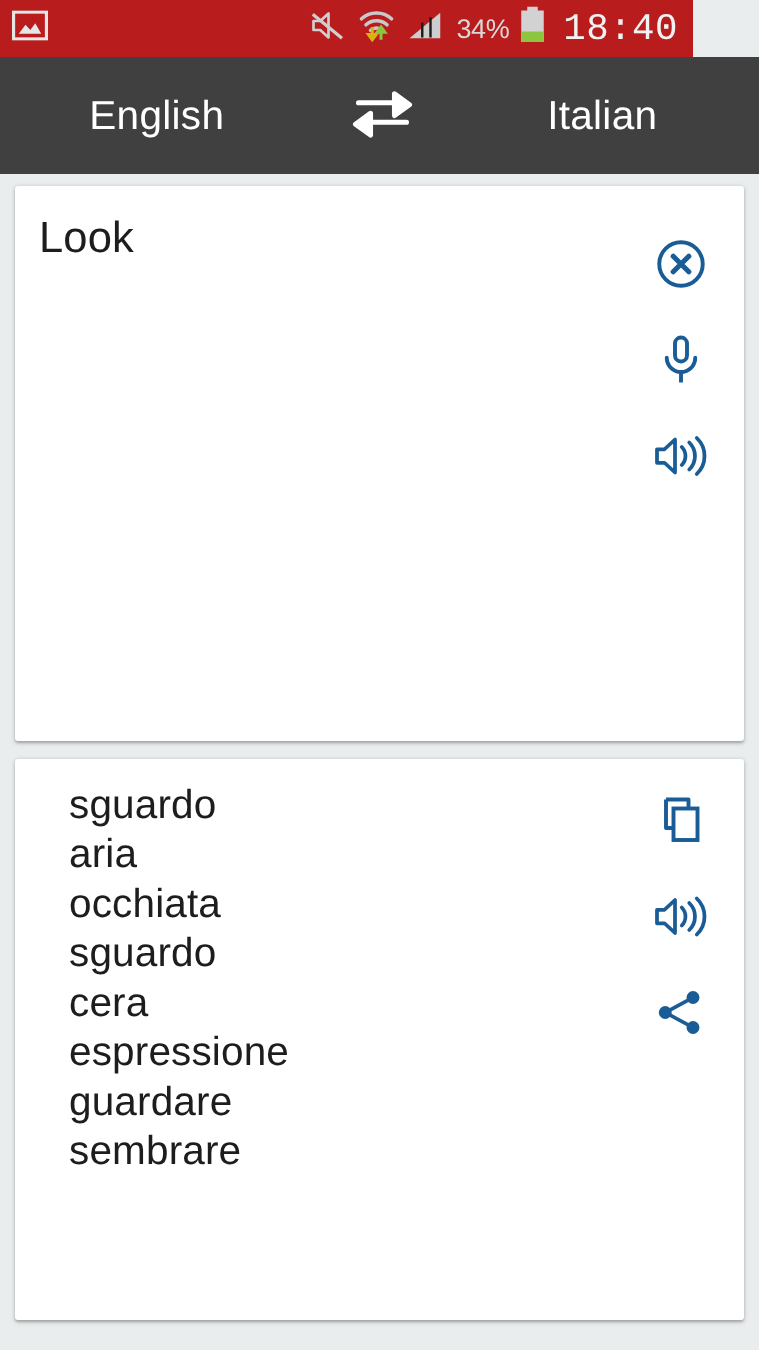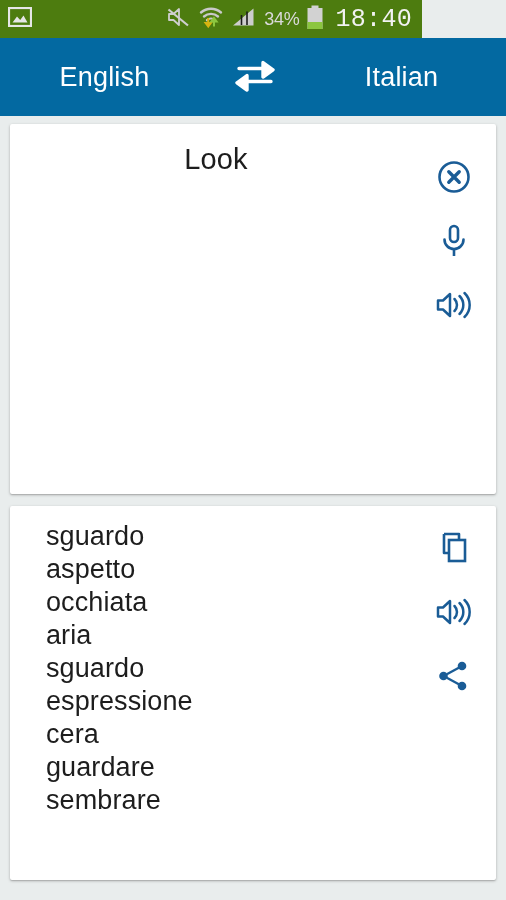--- a/index.html
+++ b/index.html
@@ -7,62 +7,62 @@
     width:506px; height:900px;
     background:#e9eded;
     font-family:"Liberation Sans", sans-serif;
     overflow:hidden;
   }
   #app { position:relative; width:506px; height:900px; }
 
   
   .statusbar {
     position:absolute; top:0; left:0;
-    width:422px; height:38px;
-    background:#4d7c0f;
+    width:462px; height:38px;
+    background:#b91c1c;
     display:flex; 
     padding:0 10px 0 8px;
   }
   .sb-left { display:flex; align-items:center; }
   .sb-right { margin-left:auto; display:flex; align-items:center; gap:7px; }
   .sb-pct {
     color:#d9d9d9; font-size:18px; letter-spacing:-.3px;
     font-family:"Liberation Sans", sans-serif;
   }
   .sb-clock {
     color:#f2f2f2; font-size:25px; letter-spacing:.3px;
     margin-left:4px; font-family:Liberation Mono, monospace;
   }
 
   
   .header {
     position:absolute; top:38px; left:0;
     width:506px; height:78px;
-    background:#0369a1;
+    background:#404040;
     display:flex; align-items:center;
   }
   .lang {
     color:#ffffff; font-size:27px; letter-spacing:.2px;
     flex:1; text-align:center; cursor:pointer; user-select:none;
   }
   .lang.src { padding-right:10px; }
   .lang.tgt { padding-left:6px; }
   .swap {
     width:72px; display:flex; align-items:center; justify-content:center;
     cursor:pointer;
   }
 
   
   .card {
     position:absolute; left:10px; width:486px;
     background:#ffffff;
     border-radius:2px;
     box-shadow:0 1px 3px rgba(0,0,0,.26), 0 1px 1px rgba(0,0,0,.10);
   }
-  #card-input  { top:124px; height:370px;text-align:center; }
+  #card-input  { top:124px; height:370px; }
   #card-output { top:506px; height:374px; overflow:hidden;padding-left:20px; }
 
   .card-body { position:relative; width:100%; height:100%; }
 
   .input-text {
     position:absolute; left:16px; top:17px; right:90px;
     font-size:29px; color:#1d1d1d; line-height:1.3;
     letter-spacing:.1px;
     outline:none; white-space:pre-wrap; word-break:break-word;
   }
@@ -202,26 +202,25 @@
 
       </div>
     </div>
   </div>
 
   <div class="card" id="card-output">
     <div class="card-body">
 
       <div class="results" id="results-list">
           <div class="result-word">sguardo</div>
-          <div class="result-word">aspetto</div>
+          <div class="result-word">aria</div>
           <div class="result-word">occhiata</div>
-          <div class="result-word">aria</div>
           <div class="result-word">sguardo</div>
+          <div class="result-word">cera</div>
           <div class="result-word">espressione</div>
-          <div class="result-word">cera</div>
           <div class="result-word">guardare</div>
           <div class="result-word">sembrare</div>
         </div>
 
       <div class="icon-col">
 
         <div class="icon-btn">
           <span>
             <svg width="32" height="34" viewBox="0 0 32 34">
               <path d="M6 3 H21 V8 M6 3 V22 H10" fill="none" stroke="#1a5c96" stroke-width="2.6" stroke-linejoin="round"></path>

